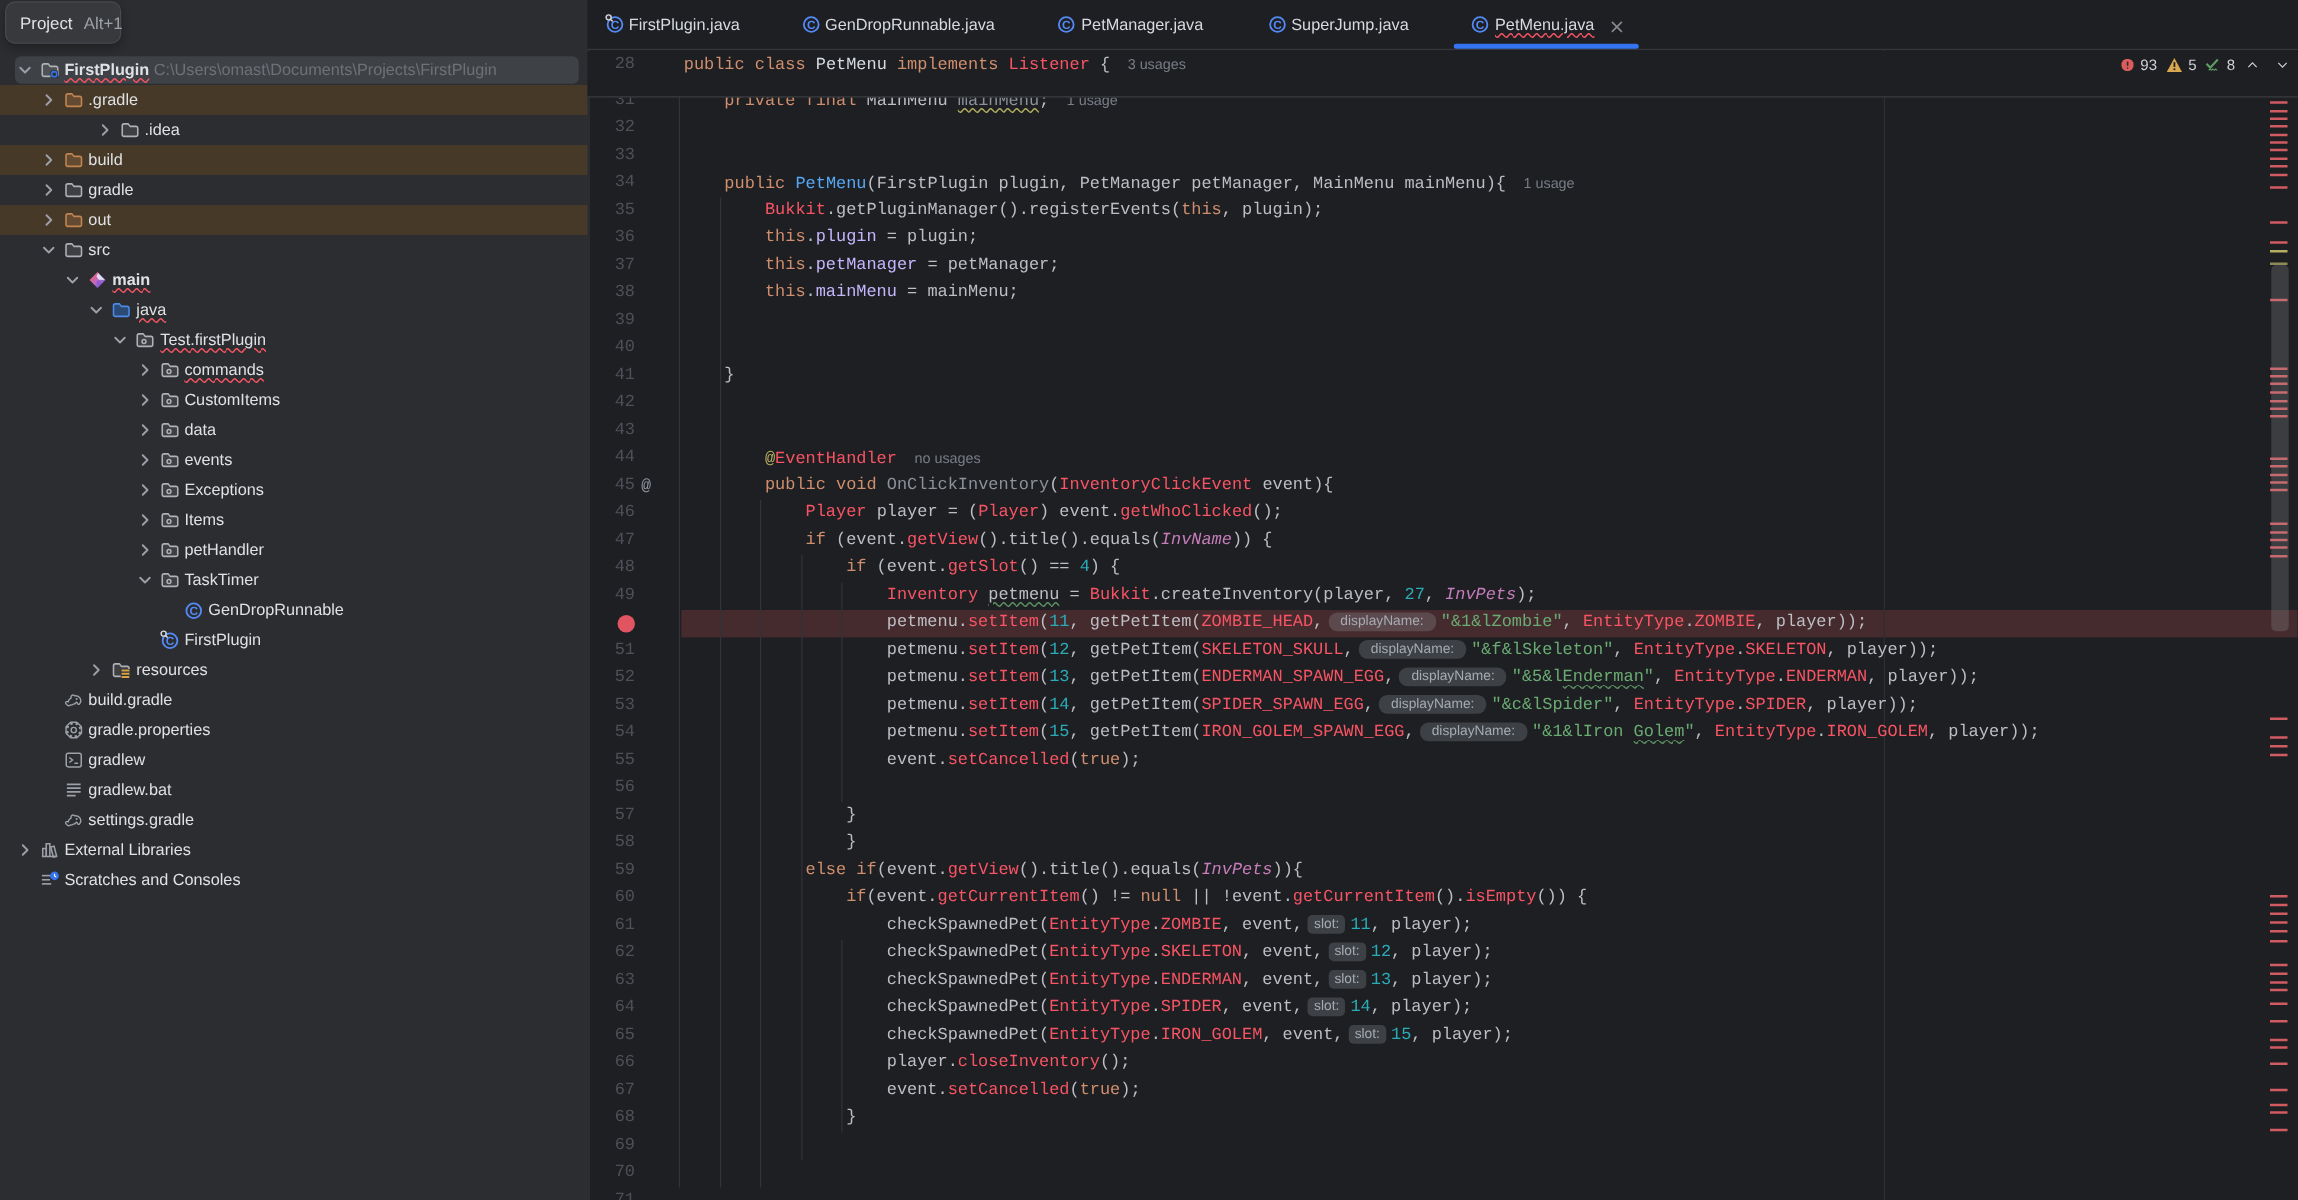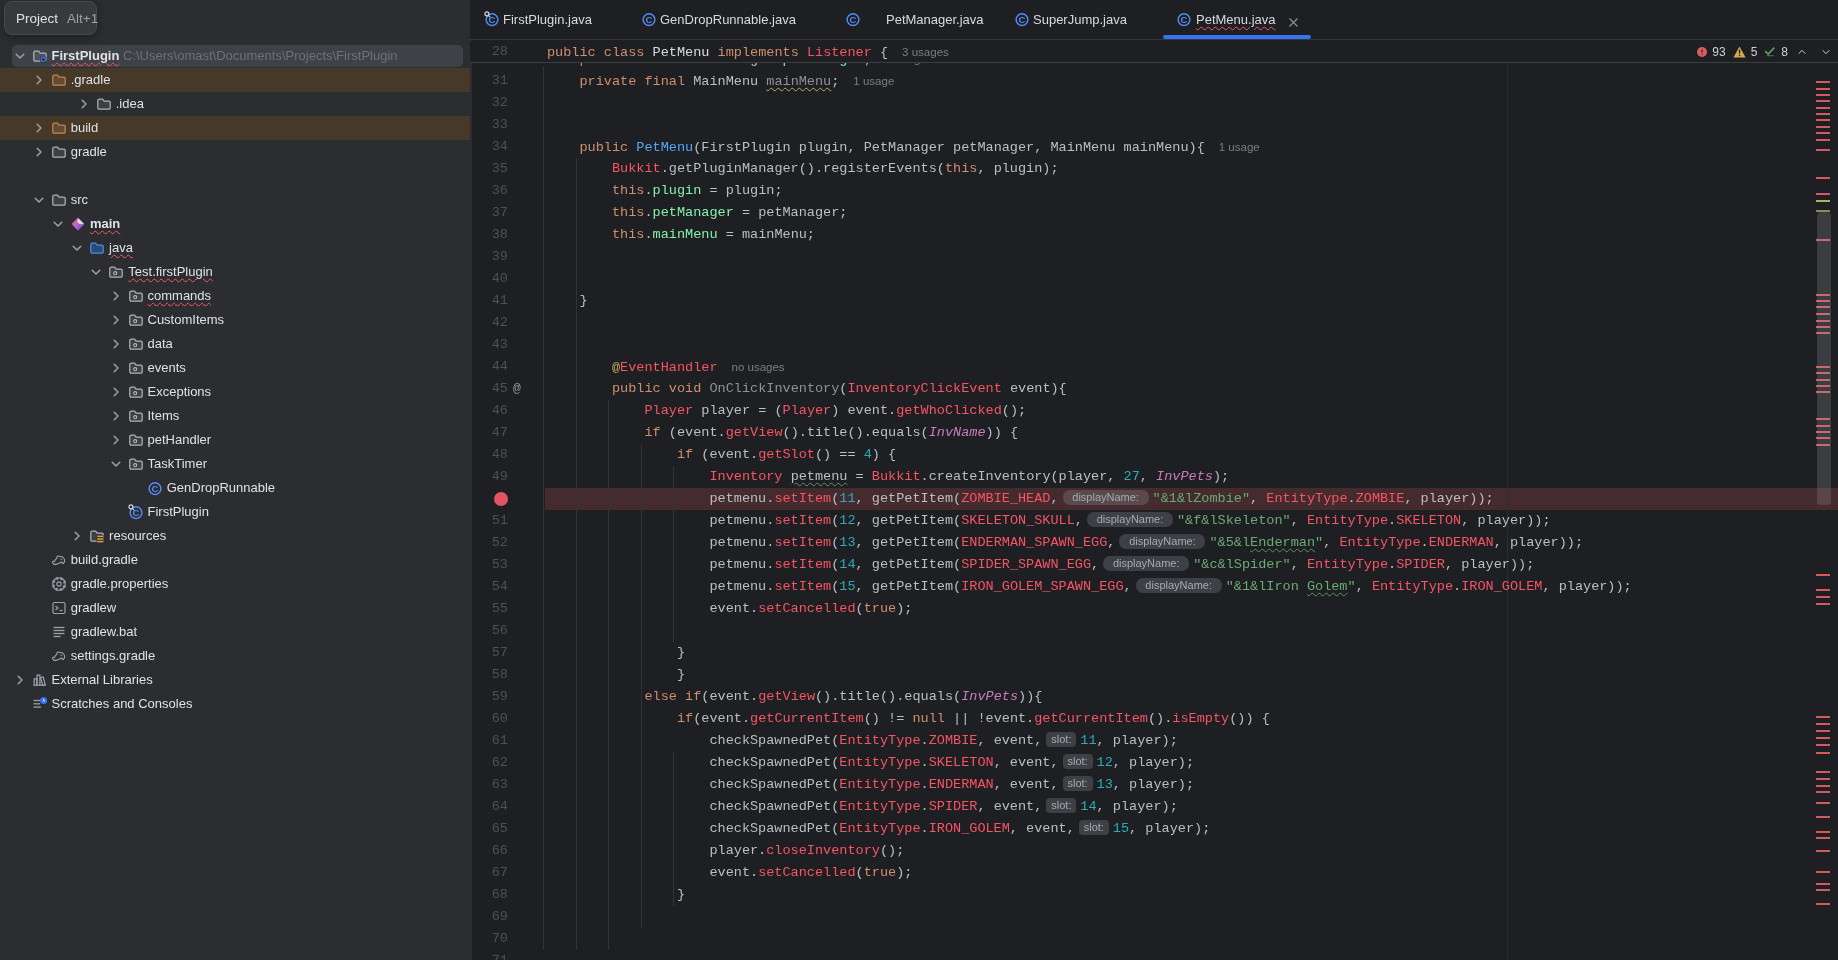--- a/index.html
+++ b/index.html
@@ -28,35 +28,35 @@
 #bpband { position:absolute; left:75px; top:448px; width:1293px; height:22px; background:#452b2e; }
 #bpdot { position:absolute; left:24px; top:452px; width:14px; height:14px; border-radius:50%; background:#e05561; }
 #gut { position:absolute; left:0; top:-14px; width:38px; text-align:right;
   font-family:"Liberation Mono", monospace; font-size:13.54px; color:#4d5157; }
 .gl { height:22px; line-height:22px; }
 #atgut { position:absolute; left:43px; top:338px; height:22px; line-height:22px;
   font-family:"Liberation Mono", monospace; font-size:13px; color:#9296a1; }
 #code { position:absolute; left:77px; top:-14px; font-family:"Liberation Mono", monospace;
   font-size:13.54px; color:#bcbec4; }
 .cl { height:22px; line-height:22px; white-space:pre; }
-.k { color:#cf8e6d; } .e { color:#f75464; } .f { color:#86efac; }
+.k { color:#cf8e6d; } .e { color:#f75464; } .f { color:#c4b5fd; }
 .s { color:#6aab73; } .n { color:#2aacb8; } .m { color:#56a8f5; }
 .u { color:#8c919a; } .w { color:#d7dbe0; } .a { color:#b3ae60; }
 .c { color:#c77dbb; font-style:italic; }
 .usg { font-family:"Liberation Sans"; font-size:11.5px; color:#787d87; margin-left:14px; }
 .pilld, .pills { display:inline-block; font-family:"Liberation Sans"; font-size:11px; color:#a6abb2;
   background:rgba(173,180,190,0.22); height:15px; line-height:15px; text-align:center; vertical-align:1px; }
 .pilld { width:86px; border-radius:7px; margin:0 4px; }
 .pills { width:30px; border-radius:4px; margin:0 4px; }
 .sqr { text-decoration:underline wavy #f75464 1px; text-underline-offset:2px; }
 .sqy { text-decoration:underline wavy #b3ae60 1px; text-underline-offset:2px; }
 .sqg { text-decoration:underline wavy #5c9162 1px; text-underline-offset:2px; }
 .guide { position:absolute; width:1px; background:#303338; }
 #marginline { position:absolute; left:1037px; top:0; width:1px; height:920px; background:#2c2e31; }
-#sticky { position:absolute; left:0; top:1px; width:1368px; height:22px; background:#1e1f22;
+#sticky { position:absolute; left:0; top:1px; width:1368px; height:37px; background:#1e1f22;
   border-bottom:1px solid #3a3d40; z-index:10; }
 #sticky .gl { position:absolute; left:0; top:0; width:38px; text-align:right; height:22px; line-height:22px;
   font-family:"Liberation Mono", monospace; font-size:13.54px; color:#4d5157; }
 #sticky .cl { position:absolute; left:77px; top:0; font-family:"Liberation Mono", monospace; font-size:13.54px; color:#bcbec4; }
 #inspect { position:absolute; right:8px; top:0; height:23px; display:flex; align-items:center; z-index:11; }
 #inspect .cnt { font-size:12px; color:#ced0d6; }
 #stripe { position:absolute; left:1346px; top:0; width:22px; height:920px; }
 .mk { position:absolute; left:0px; width:14px; height:2px; background:#d05b60; margin-top:-40px; }
 .mky { background:#b3ae60; }
 #thumb { position:absolute; left:1px; top:172px; width:14px; height:293px; background:rgba(164,168,173,0.22); border-radius:4px; }
@@ -313,20 +313,33 @@
           <path d="M6.2 4.2 L10 8 L6.2 11.8" fill="none" stroke="#9da0a8" stroke-width="1.5" stroke-linecap="round" stroke-linejoin="round"></path>
         </svg>
       </span>
       <span class="ticon" style="left:50.7px">
         <svg width="16" height="16" viewBox="0 0 16 16">
           <path d="M1.8 5.1 V11.7 A1.4 1.4 0 0 0 3.2 13.1 H12.8 A1.4 1.4 0 0 0 14.2 11.7 V6.5 A1.4 1.4 0 0 0 12.8 5.1 H8.1 L6.6 3.1 H3.2 A1.4 1.4 0 0 0 1.8 4.5 Z" fill="rgba(255,255,255,0.09)" stroke="#aeb1b7" stroke-width="1.25" stroke-linejoin="round"></path>
         </svg>
       </span>
       <span class="tlbl" style="left:70.7px">gradle</span>
     </div>
+<div class="trow" style="top:164px;background:#473928;">
+      <span class="tchev" style="left:30.7px">
+        <svg width="16" height="16" viewBox="0 0 16 16">
+          <path d="M6.2 4.2 L10 8 L6.2 11.8" fill="none" stroke="#9da0a8" stroke-width="1.5" stroke-linecap="round" stroke-linejoin="round"></path>
+        </svg>
+      </span>
+      <span class="ticon" style="left:50.7px">
+        <svg width="16" height="16" viewBox="0 0 16 16">
+          <path d="M1.8 5.1 V11.7 A1.4 1.4 0 0 0 3.2 13.1 H12.8 A1.4 1.4 0 0 0 14.2 11.7 V6.5 A1.4 1.4 0 0 0 12.8 5.1 H8.1 L6.6 3.1 H3.2 A1.4 1.4 0 0 0 1.8 4.5 Z" fill="rgba(205,138,80,0.22)" stroke="#c08552" stroke-width="1.25" stroke-linejoin="round"></path>
+        </svg>
+      </span>
+      <span class="tlbl" style="left:70.7px">out</span>
+    </div>
 <div class="trow" style="top:188px;">
       <span class="tchev" style="left:30.7px">
         <svg width="16" height="16" viewBox="0 0 16 16">
           <path d="M4.2 6.2 L8 10 L11.8 6.2" fill="none" stroke="#9da0a8" stroke-width="1.5" stroke-linecap="round" stroke-linejoin="round"></path>
         </svg>
       </span>
       <span class="ticon" style="left:50.7px">
         <svg width="16" height="16" viewBox="0 0 16 16">
           <path d="M1.8 5.1 V11.7 A1.4 1.4 0 0 0 3.2 13.1 H12.8 A1.4 1.4 0 0 0 14.2 11.7 V6.5 A1.4 1.4 0 0 0 12.8 5.1 H8.1 L6.6 3.1 H3.2 A1.4 1.4 0 0 0 1.8 4.5 Z" fill="rgba(255,255,255,0.09)" stroke="#aeb1b7" stroke-width="1.25" stroke-linejoin="round"></path>
         </svg>
@@ -638,21 +651,21 @@
     <span class="tabtxt" style="left:33px">FirstPlugin.java</span>
 <span class="tabicon" style="left:171px"><svg width="16" height="16" viewBox="0 0 16 16">
         <circle cx="8" cy="8.6" r="5.9" fill="none" stroke="#548af7" stroke-width="1.45"></circle>
         <text x="8.05" y="12.2" font-family="Liberation Sans" font-size="9.5" font-weight="bold" fill="#548af7" text-anchor="middle">C</text>
       </svg></span>
     <span class="tabtxt" style="left:190px">GenDropRunnable.java</span>
 <span class="tabicon" style="left:375px"><svg width="16" height="16" viewBox="0 0 16 16">
         <circle cx="8" cy="8.6" r="5.9" fill="none" stroke="#548af7" stroke-width="1.45"></circle>
         <text x="8.05" y="12.2" font-family="Liberation Sans" font-size="9.5" font-weight="bold" fill="#548af7" text-anchor="middle">C</text>
       </svg></span>
-    <span class="tabtxt" style="left:416px">PetManager.java</span>
+    <span class="tabtxt" style="left:395px">PetManager.java</span>
 <span class="tabicon" style="left:544px"><svg width="16" height="16" viewBox="0 0 16 16">
         <circle cx="8" cy="8.6" r="5.9" fill="none" stroke="#548af7" stroke-width="1.45"></circle>
         <text x="8.05" y="12.2" font-family="Liberation Sans" font-size="9.5" font-weight="bold" fill="#548af7" text-anchor="middle">C</text>
       </svg></span>
     <span class="tabtxt" style="left:563px">SuperJump.java</span>
 <span class="tabicon" style="left:706px"><svg width="16" height="16" viewBox="0 0 16 16">
         <circle cx="8" cy="8.6" r="5.9" fill="none" stroke="#548af7" stroke-width="1.45"></circle>
         <text x="8.05" y="12.2" font-family="Liberation Sans" font-size="9.5" font-weight="bold" fill="#548af7" text-anchor="middle">C</text>
       </svg></span>
     <span class="tabtxt" style="left:726px"><span class="sqr">PetMenu.java</span></span>

